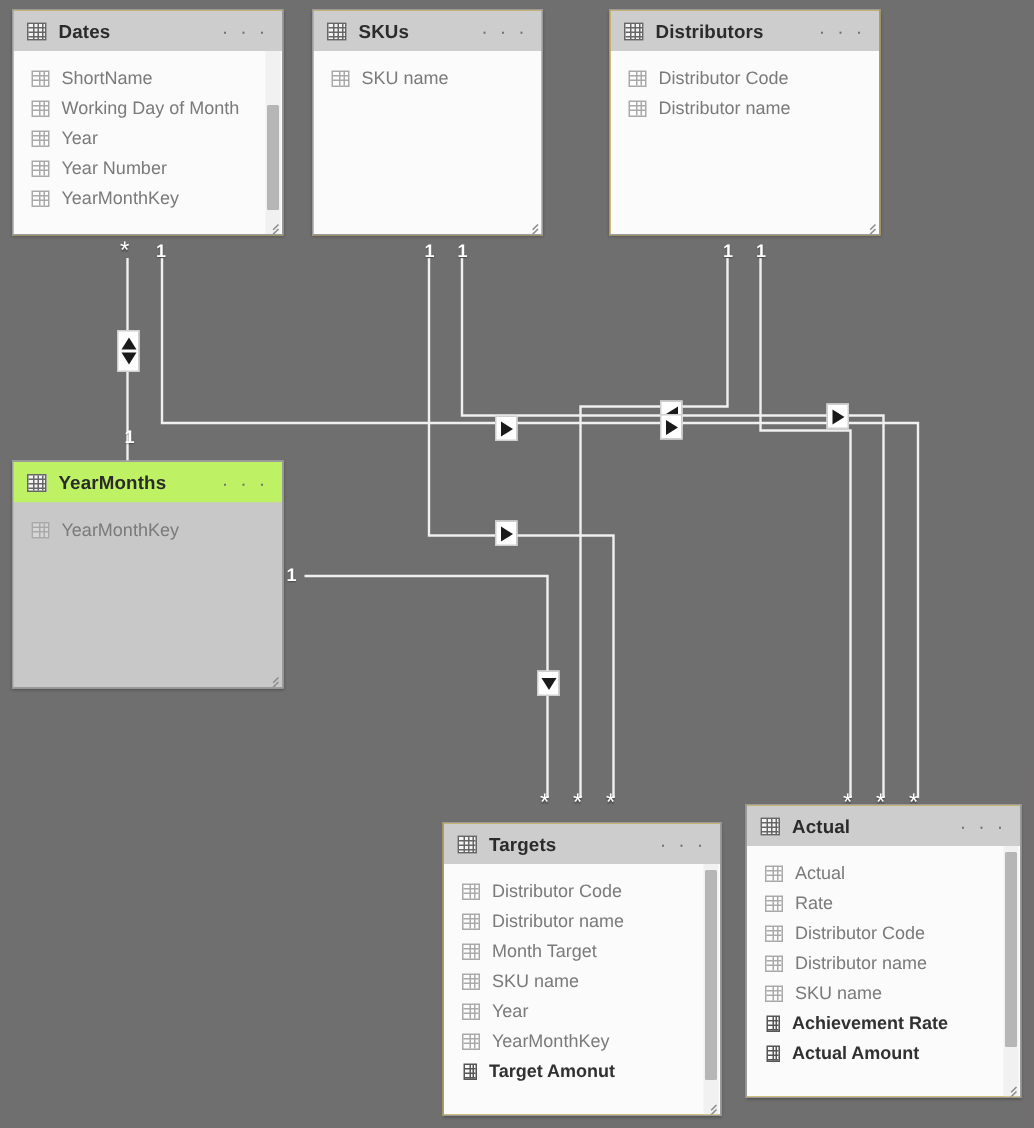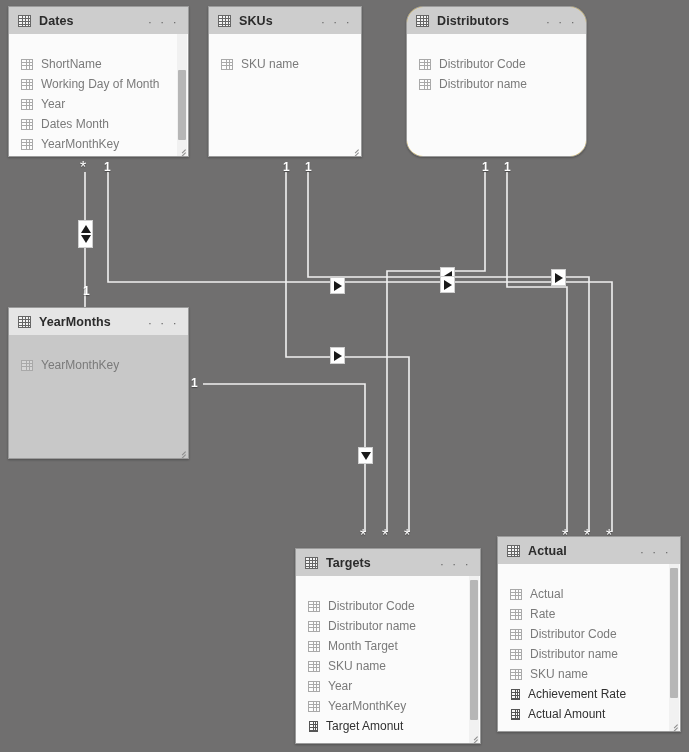--- a/index.html
+++ b/index.html
@@ -44,21 +44,21 @@
   .tbl.selected .tbl-body { background: #c8c8c8; }
   .tbl-head {
     height: 27px;
     background: #cdcdcd;
     display: flex;
     align-items: center;
     padding: 0 8px 0 9px;
     box-sizing: border-box;
     position: relative;
   }
-  .tbl.selected .tbl-head { background: #e5e5e5; }
+  .tbl.selected .tbl-head { background: #bef264; }
   .tbl-title {
     font-size: 12.5px;
     font-weight: bold;
     color: #2b2b2b;
     margin-left: 8px;
     letter-spacing: .1px;
     white-space: nowrap;
   }
   .ellipsis {
     position: absolute;
@@ -66,39 +66,39 @@
     top: 50%;
     transform: translateY(-50%);
     color: #6d6d6d;
     font-size: 13px;
     letter-spacing: 2.2px;
     line-height: 1;
   }
   .tbl-body {
     position: relative;
     background: #fbfbfb;
-    padding-top: 20px;
+    padding-top: 8px;
     height: calc(100% - 27px);
     box-sizing: border-box;
     overflow: hidden;
   }
   .fld {
     display: flex;
     align-items: center;
     height: 20px;
     padding-left: 12px;
     box-sizing: border-box;
     white-space: nowrap;
   }
   .fld-name {
     font-size: 12px;
     color: #7a7a7a;
     margin-left: 8px;
   }
-  .fld.measure .fld-name { color: #313131; }
+  .fld.measure .fld-name { color: #313131; font-weight: bold; }
 
   
   .ico {
     width: 12px; height: 11px;
     position: relative;
     flex: 0 0 auto;
     display: inline-block;
   }
   .ico-grid {
     border: 1px solid #a9a9a9;
@@ -300,21 +300,21 @@
       <div class="fld">
         <span class="ico ico-grid"></span>
         <span class="fld-name">Working Day of Month</span>
       </div>
       <div class="fld">
         <span class="ico ico-grid"></span>
         <span class="fld-name">Year</span>
       </div>
       <div class="fld">
         <span class="ico ico-grid"></span>
-        <span class="fld-name">Dates Month</span>
+        <span class="fld-name">Year Number</span>
       </div>
       <div class="fld">
         <span class="ico ico-grid"></span>
         <span class="fld-name">YearMonthKey</span>
       </div>
       <div class="vscroll">
         <div class="thumb" style="top:36px; height:70px;"></div>
       </div>
     </div>
     <span class="grip"></span>
@@ -328,21 +328,21 @@
     </div>
     <div class="tbl-body">
       <div class="fld">
         <span class="ico ico-grid"></span>
         <span class="fld-name">SKU name</span>
       </div>
     </div>
     <span class="grip"></span>
   </div>
 
-  <div class="tbl" style="left:406px; top:6px; width:181px; height:151px;border-radius:17px;">
+  <div class="tbl" style="left:406px; top:6px; width:181px; height:151px;">
     <div class="tbl-head">
       <span class="ico-head"></span>
       <span class="tbl-title">Distributors</span>
       <span class="ellipsis">· · ·</span>
     </div>
     <div class="tbl-body">
       <div class="fld">
         <span class="ico ico-grid"></span>
         <span class="fld-name">Distributor Code</span>
       </div>

